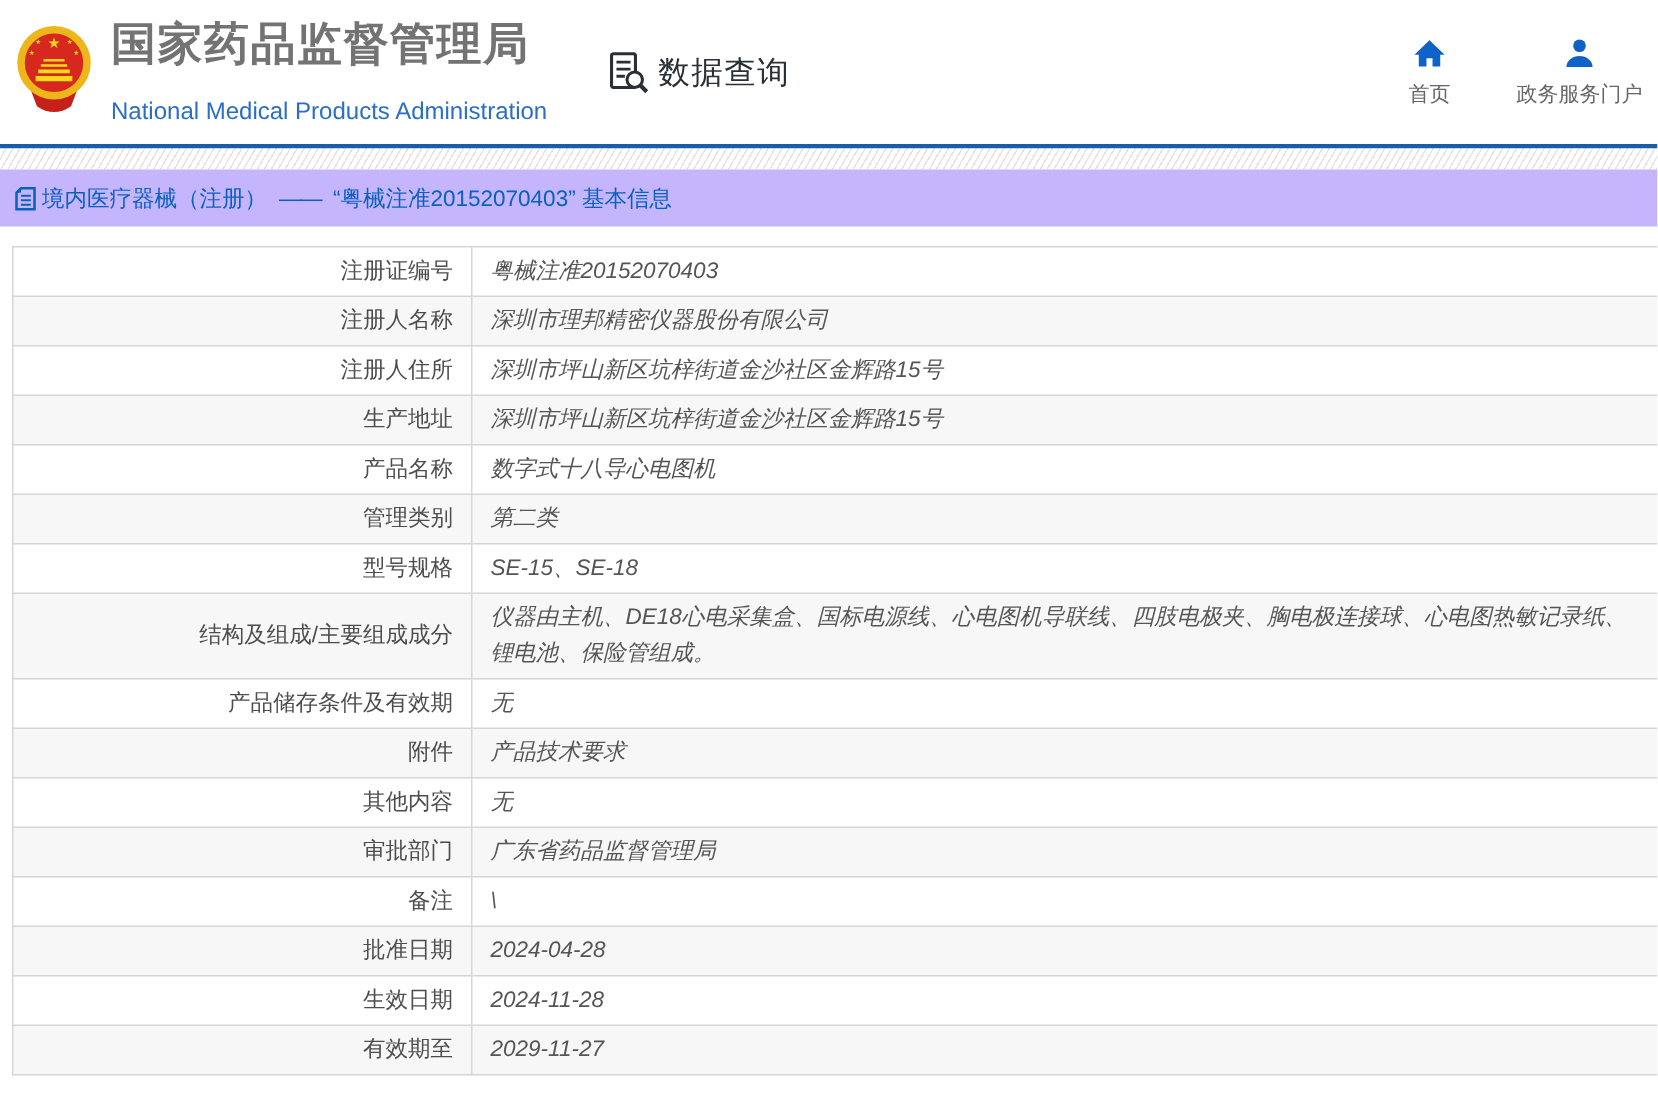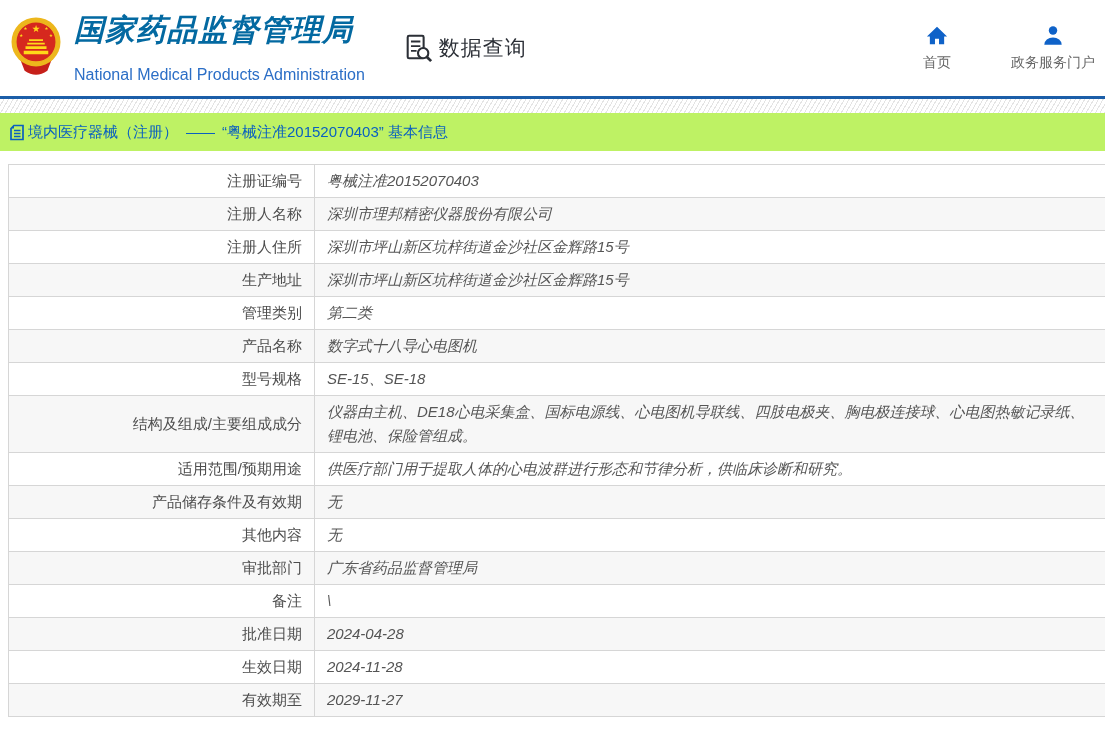--- a/index.html
+++ b/index.html
@@ -10,48 +10,48 @@
   }
   
   .site-header {
     height:96px; display:flex; align-items:center;
     padding:0 6px 0 8px; background:#fff;
   }
   .logo-block { display:flex; align-items:center; cursor:pointer; }
   .emblem { width:56px; height:66px; flex:0 0 auto; }
   .title-block { margin-left:10px; }
   .org-title {
-    font-size:30px; font-weight:bold; color:#0369a1;
-    letter-spacing:1px; line-height:34px; white-space:nowrap;font-style:italic;
+    font-size:30px; font-weight:bold; color:#737373;
+    letter-spacing:1px; line-height:34px; white-space:nowrap;
   }
   .org-subtitle {
     font-size:16px; color:#2b6ec6; margin-top:19px; white-space:nowrap;
   }
   .data-query {
     display:flex; align-items:center; margin-left:38px; cursor:pointer;font-family:Liberation Serif, serif;
   }
   .data-query svg { width:30px; height:30px; }
   .data-query-label {
     font-size:21px; color:#2b2f36; margin-left:6px; letter-spacing:1px;
   }
-  .header-nav { margin-left:auto; display:flex; gap:60px; padding-right:4px; }
+  .header-nav { margin-left:auto; display:flex; gap:44px; padding-right:4px; }
   .nav-item {
     display:flex; flex-direction:column; align-items:center; cursor:pointer;
   }
   .nav-item svg { width:22px; height:22px; }
   .nav-label { font-size:14px; color:#666; margin-top:7px; white-space:nowrap; }
   
   .blue-line { height:3px; background:#1b5ea8; }
   .hatch-band {
     height:14px;
     background:repeating-linear-gradient(120deg,#ffffff 0 3px,#e4e4e4 3px 4px);
   }
   
   .breadcrumb-bar {
-    height:38px; background:#bef264; display:flex; align-items:center;
+    height:38px; background:#c4b5fd; display:flex; align-items:center;
     padding-left:9px;
   }
   .breadcrumb-bar svg { width:16px; height:17px; flex:0 0 auto; }
   .crumb-text { font-size:15px; color:#0a60c0; margin-left:3px; white-space:nowrap; }
   .crumb-text .sep { margin:0 8px; letter-spacing:-1px; }
   
   .info-table {
     border-collapse:collapse; margin:13px 0 0 8px;
     width:1097px; table-layout:fixed; font-size:15px;
   }
@@ -138,42 +138,42 @@
       </tr>
     <tr>
         <td class="field-label">注册人住所</td>
         <td class="field-value">深圳市坪山新区坑梓街道金沙社区金辉路15号</td>
       </tr>
     <tr>
         <td class="field-label">生产地址</td>
         <td class="field-value">深圳市坪山新区坑梓街道金沙社区金辉路15号</td>
       </tr>
     <tr>
+        <td class="field-label">产品名称</td>
+        <td class="field-value">数字式十八导心电图机</td>
+      </tr>
+    <tr>
         <td class="field-label">管理类别</td>
         <td class="field-value">第二类</td>
-      </tr>
-    <tr>
-        <td class="field-label">产品名称</td>
-        <td class="field-value">数字式十八导心电图机</td>
       </tr>
     <tr>
         <td class="field-label">型号规格</td>
         <td class="field-value">SE-15、SE-18</td>
       </tr>
     <tr>
         <td class="field-label">结构及组成/主要组成成分</td>
         <td class="field-value">仪器由主机、DE18心电采集盒、国标电源线、心电图机导联线、四肢电极夹、胸电极连接球、心电图热敏记录纸、锂电池、保险管组成。</td>
       </tr>
     <tr>
-        <td class="field-label">适用范围/预期用途</td>
-        <td class="field-value">供医疗部门用于提取人体的心电波群进行形态和节律分析，供临床诊断和研究。</td>
+        <td class="field-label">产品储存条件及有效期</td>
+        <td class="field-value">无</td>
       </tr>
     <tr>
-        <td class="field-label">产品储存条件及有效期</td>
-        <td class="field-value">无</td>
+        <td class="field-label">附件</td>
+        <td class="field-value">产品技术要求</td>
       </tr>
     <tr>
         <td class="field-label">其他内容</td>
         <td class="field-value">无</td>
       </tr>
     <tr>
         <td class="field-label">审批部门</td>
         <td class="field-value">广东省药品监督管理局</td>
       </tr>
     <tr>

